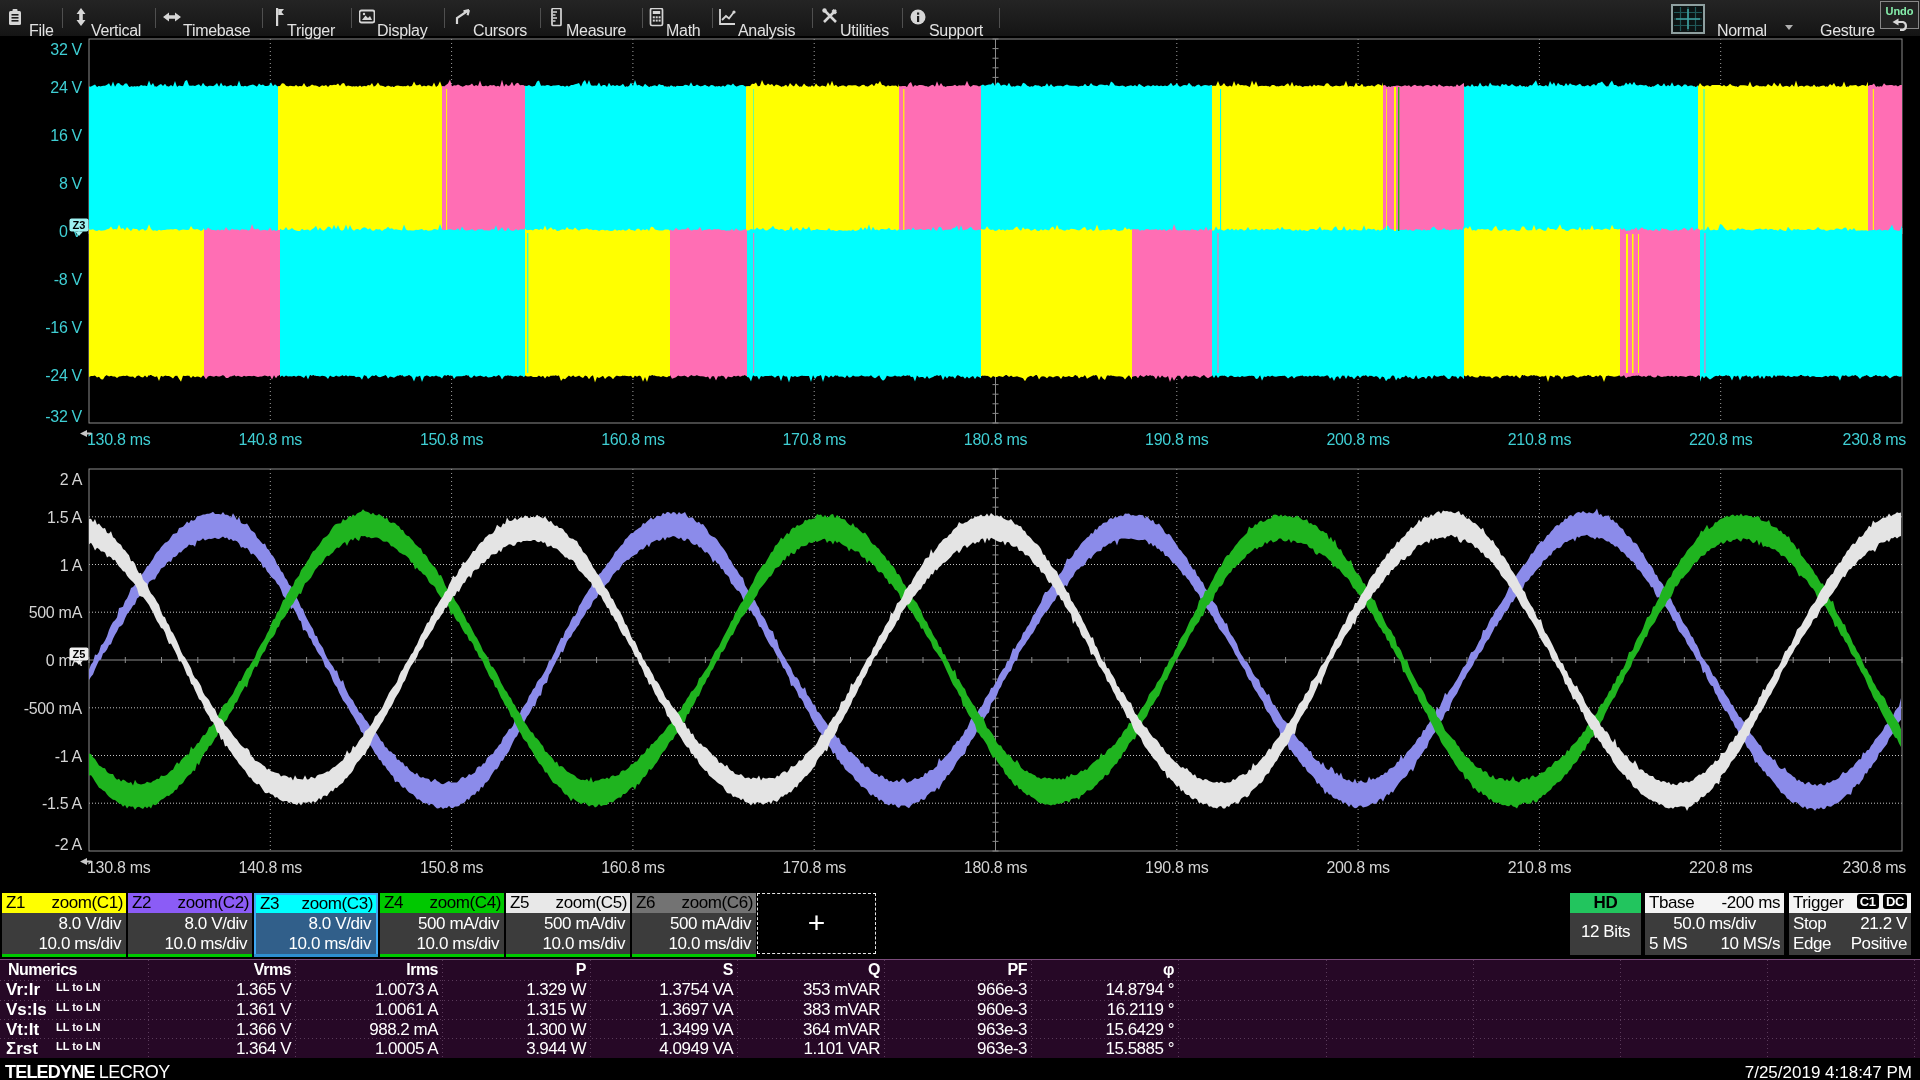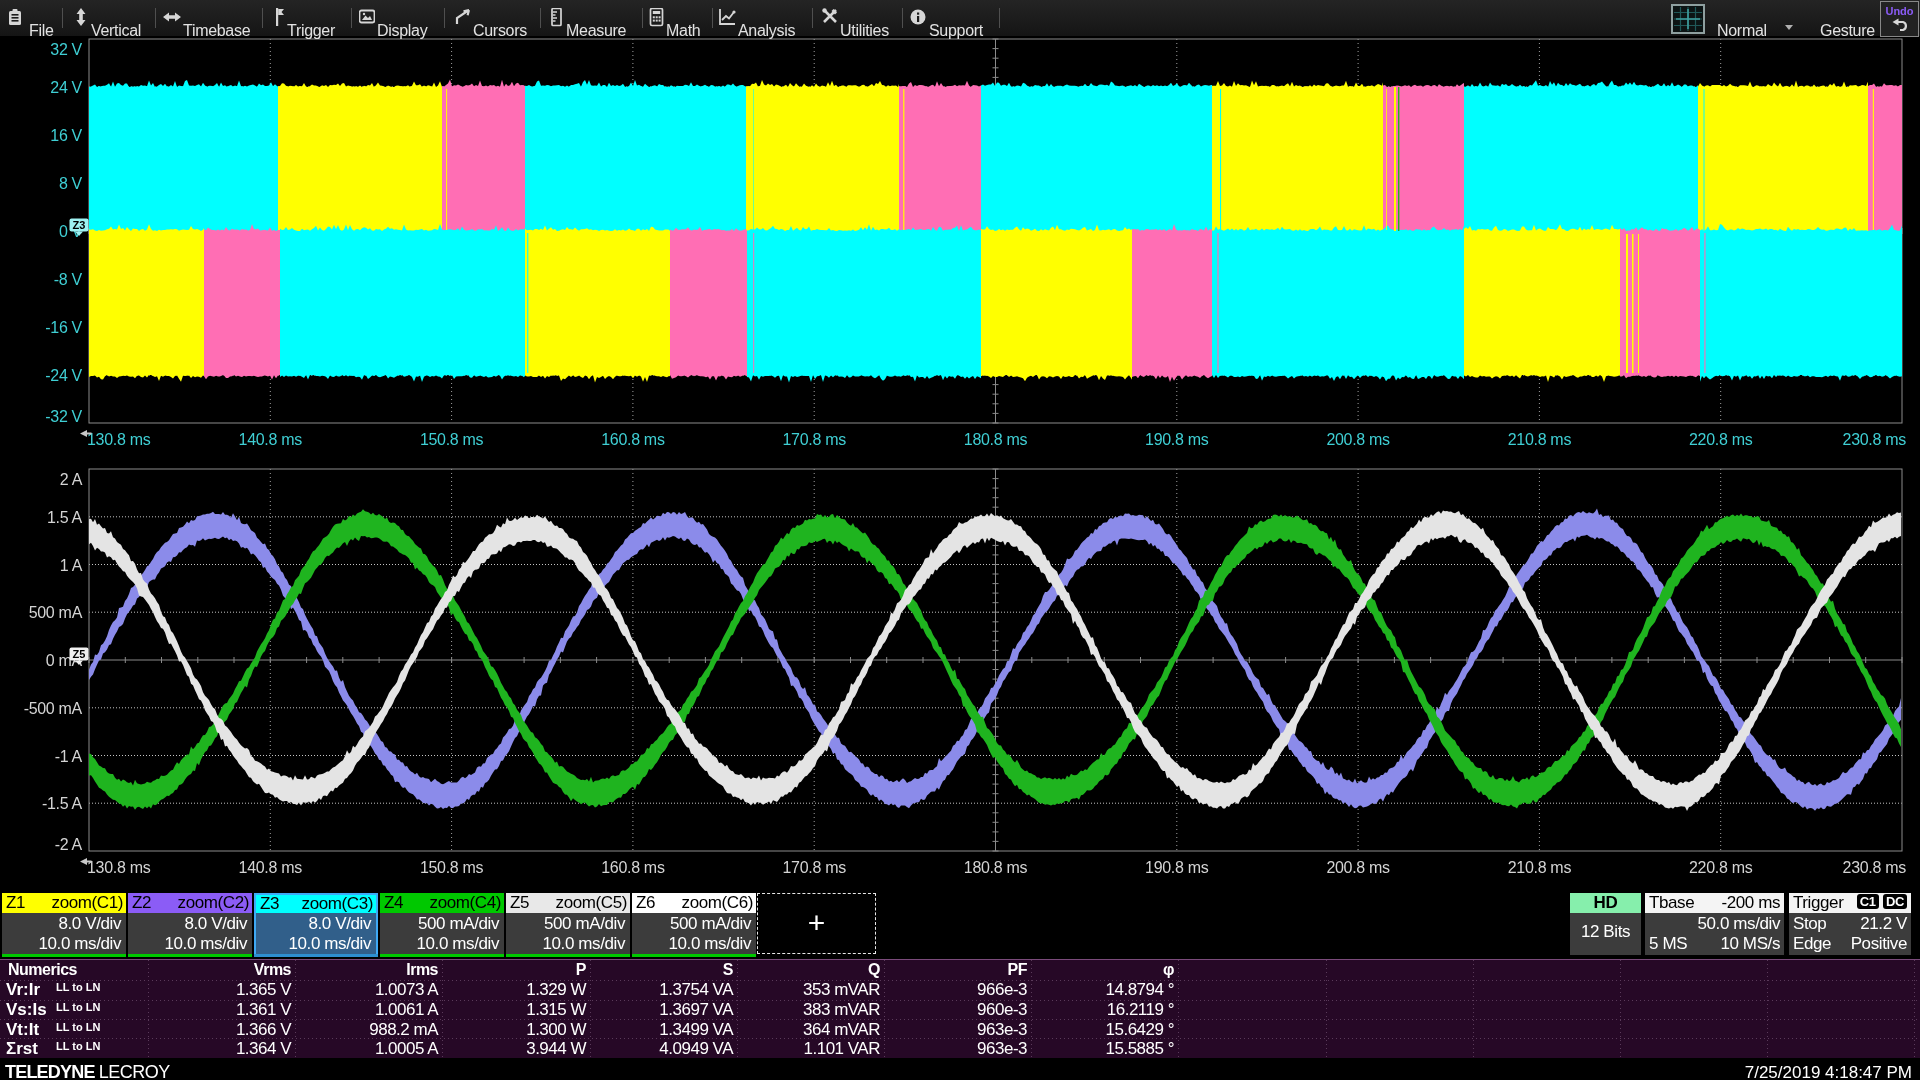--- a/index.html
+++ b/index.html
@@ -3,22 +3,22 @@
 * { margin:0; padding:0; box-sizing:border-box; }
 html,body { width:1920px; height:1080px; background:#000; overflow:hidden;
   font-family:"Liberation Sans", sans-serif; }
 #menubar { position:absolute; left:0; top:0; width:1920px; height:36px;
   background:linear-gradient(#242424,#151515); }
 .mtext { position:absolute; top:22px; font-size:16px; color:#e2e2e2; letter-spacing:-0.3px; }
 .msep { position:absolute; top:8px; width:1px; height:20px; background:#4f4f4f; }
 #gridbtn { position:absolute; left:1671px; top:4px; width:34px; height:30px;
   background:#151d1d; border:2px solid #8fa0a0; padding:0; }
 #gridbtn svg { display:block; }
-#undobtn { position:absolute; left:1880px; top:1px; width:39px; height:36px;
-  background:#222; border:1px solid #888; color:#8b5cf6; }
+#undobtn { position:absolute; left:1880px; top:1px; width:39px; height:28px;
+  background:#222; border:1px solid #888; color:#86efac; }
 .chbox { position:absolute; top:893px; width:124px; height:61px; background:#3c3c3c; }
 .chbox.sel { border:2px solid #3fa9f5; }
 .chbox.sel .chb { background:#315f8a; }
 .chh { height:20px; font-size:17px; color:#000; padding:0 3px 0 4px; letter-spacing:-0.4px;
   display:flex; justify-content:space-between; align-items:center; }
 .chbox.sel .chh { height:18px; }
 .chb { height:41px; color:#fff; font-size:17px; text-align:right; padding:1px 5px 0 0; line-height:19.5px; letter-spacing:-0.4px; }
 .chu { position:absolute; top:954px; width:124px; height:3px; }
 #plusbox { position:absolute; left:757px; top:893px; width:119px; height:61px;
   border:1.5px dashed #e8e8e8; color:#fff; font-size:30px; text-align:center; line-height:58px; }
@@ -316,42 +316,42 @@
       <span>Z5</span>
       <span>zoom(C5)</span>
     </div>
 <div class="chb">
       <div>500 mA/div</div>
       <div>10.0 ms/div</div>
     </div>
   </div>
 <div class="chu" style="left:506px;background:#00c800"></div>
 <div class="chbox" style="left:632px">
-<div class="chh" style="background:#ffffff">
+<div class="chh" style="background:#737373">
       <span>Z6</span>
       <span>zoom(C6)</span>
     </div>
 <div class="chb">
       <div>500 mA/div</div>
       <div>10.0 ms/div</div>
     </div>
   </div>
 <div class="chu" style="left:632px;background:#00c800"></div>
 <div id="plusbox">+</div>
 <div class="hwbox" style="left:1570px;width:71px">
-<div class="hwh" style="background:#86efac;text-align:center"><b>HD</b></div>
+<div class="hwh" style="background:#22c55e;text-align:center"><b>HD</b></div>
 <div class="hwb" style="text-align:center;padding-top:9px">12 Bits</div>
   </div>
 <div class="hwbox" style="left:1645px;width:139px">
 <div class="hwh" style="background:#f4f4f4">
       <span style="float:left">Tbase</span>
       <span style="float:right">-200 ms</span>
     </div>
 <div class="hwb">
-      <div style="text-align:right">50.0 ms/div</div>
+      <div style="text-align:center">50.0 ms/div</div>
       <div>
         <span style="float:left">5 MS</span>
         <span style="float:right">10 MS/s</span>
       </div>
     </div>
   </div>
 <div class="hwbox" style="left:1789px;width:122px">
 <div class="hwh" style="background:#f4f4f4">
       <span style="float:left">Trigger</span>
       <span style="float:right"><span class="badge">C1</span> <span class="badge">DC</span></span>

